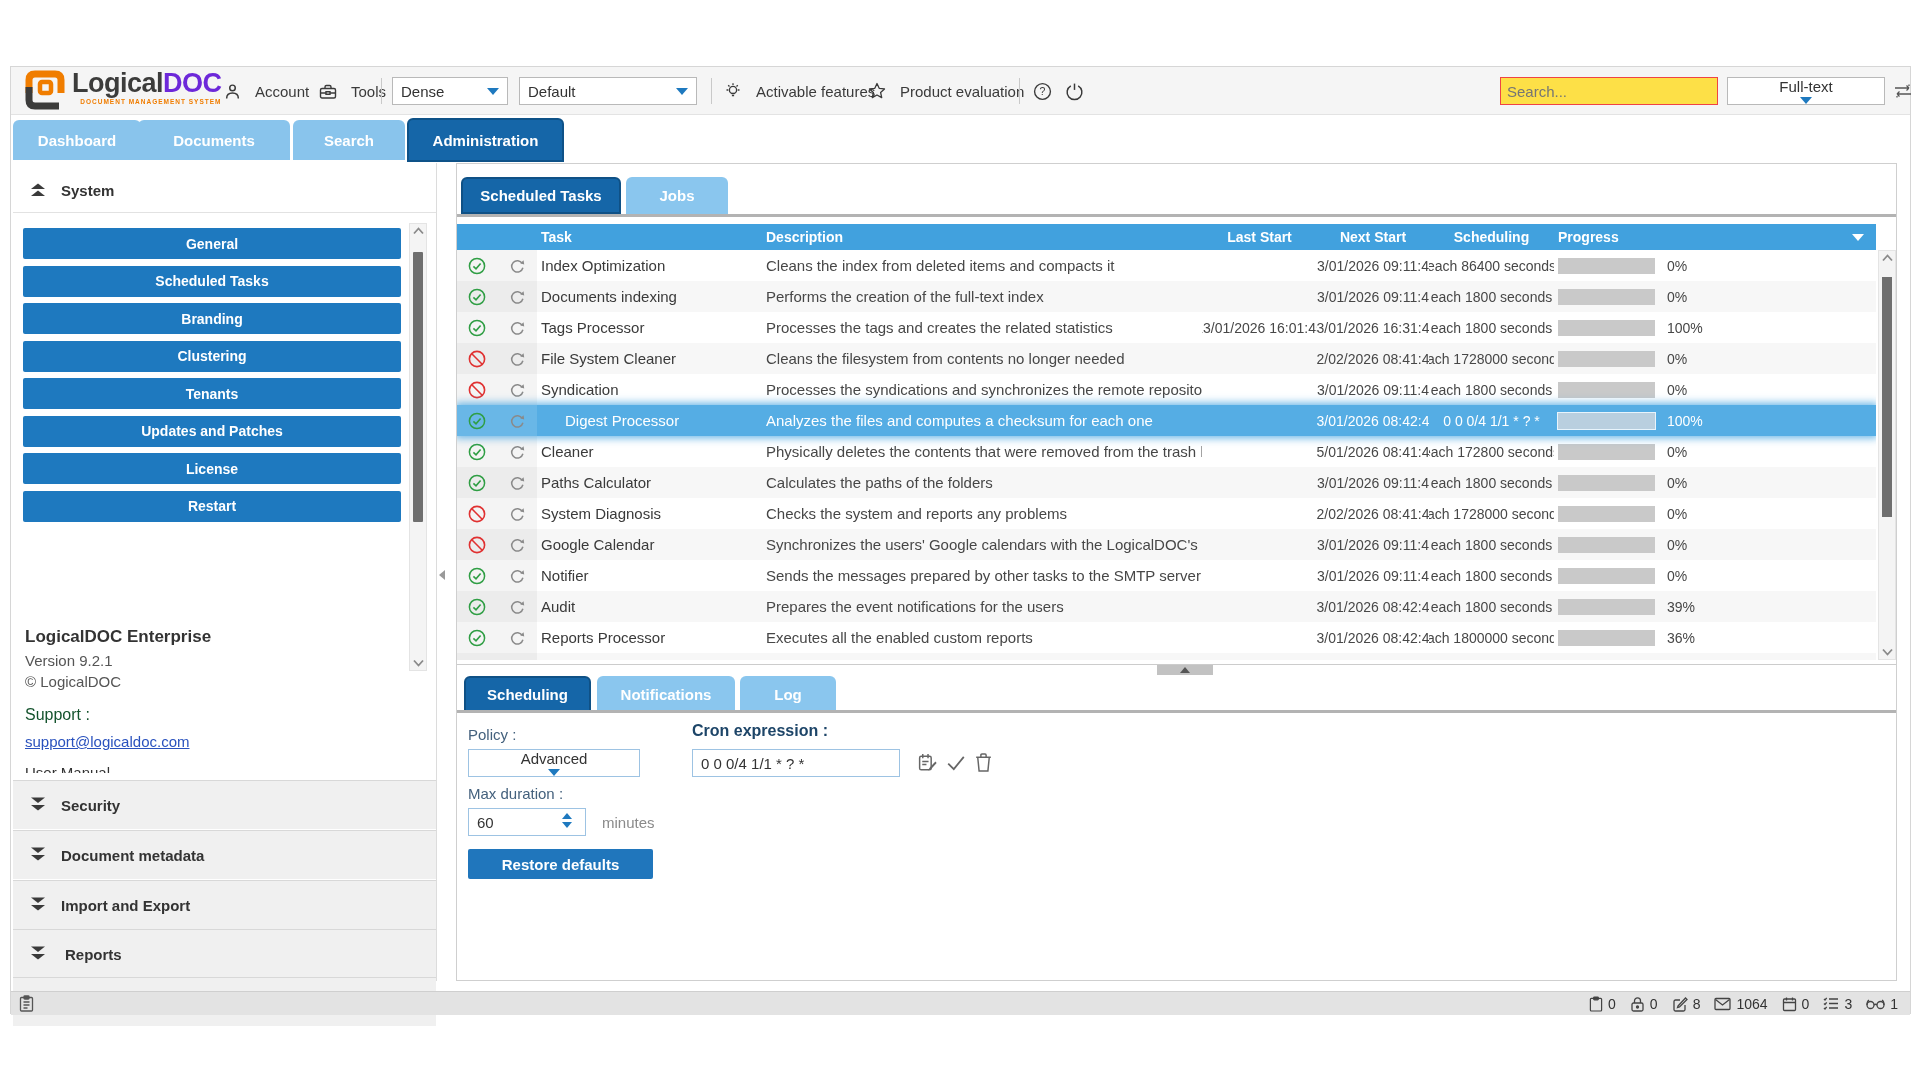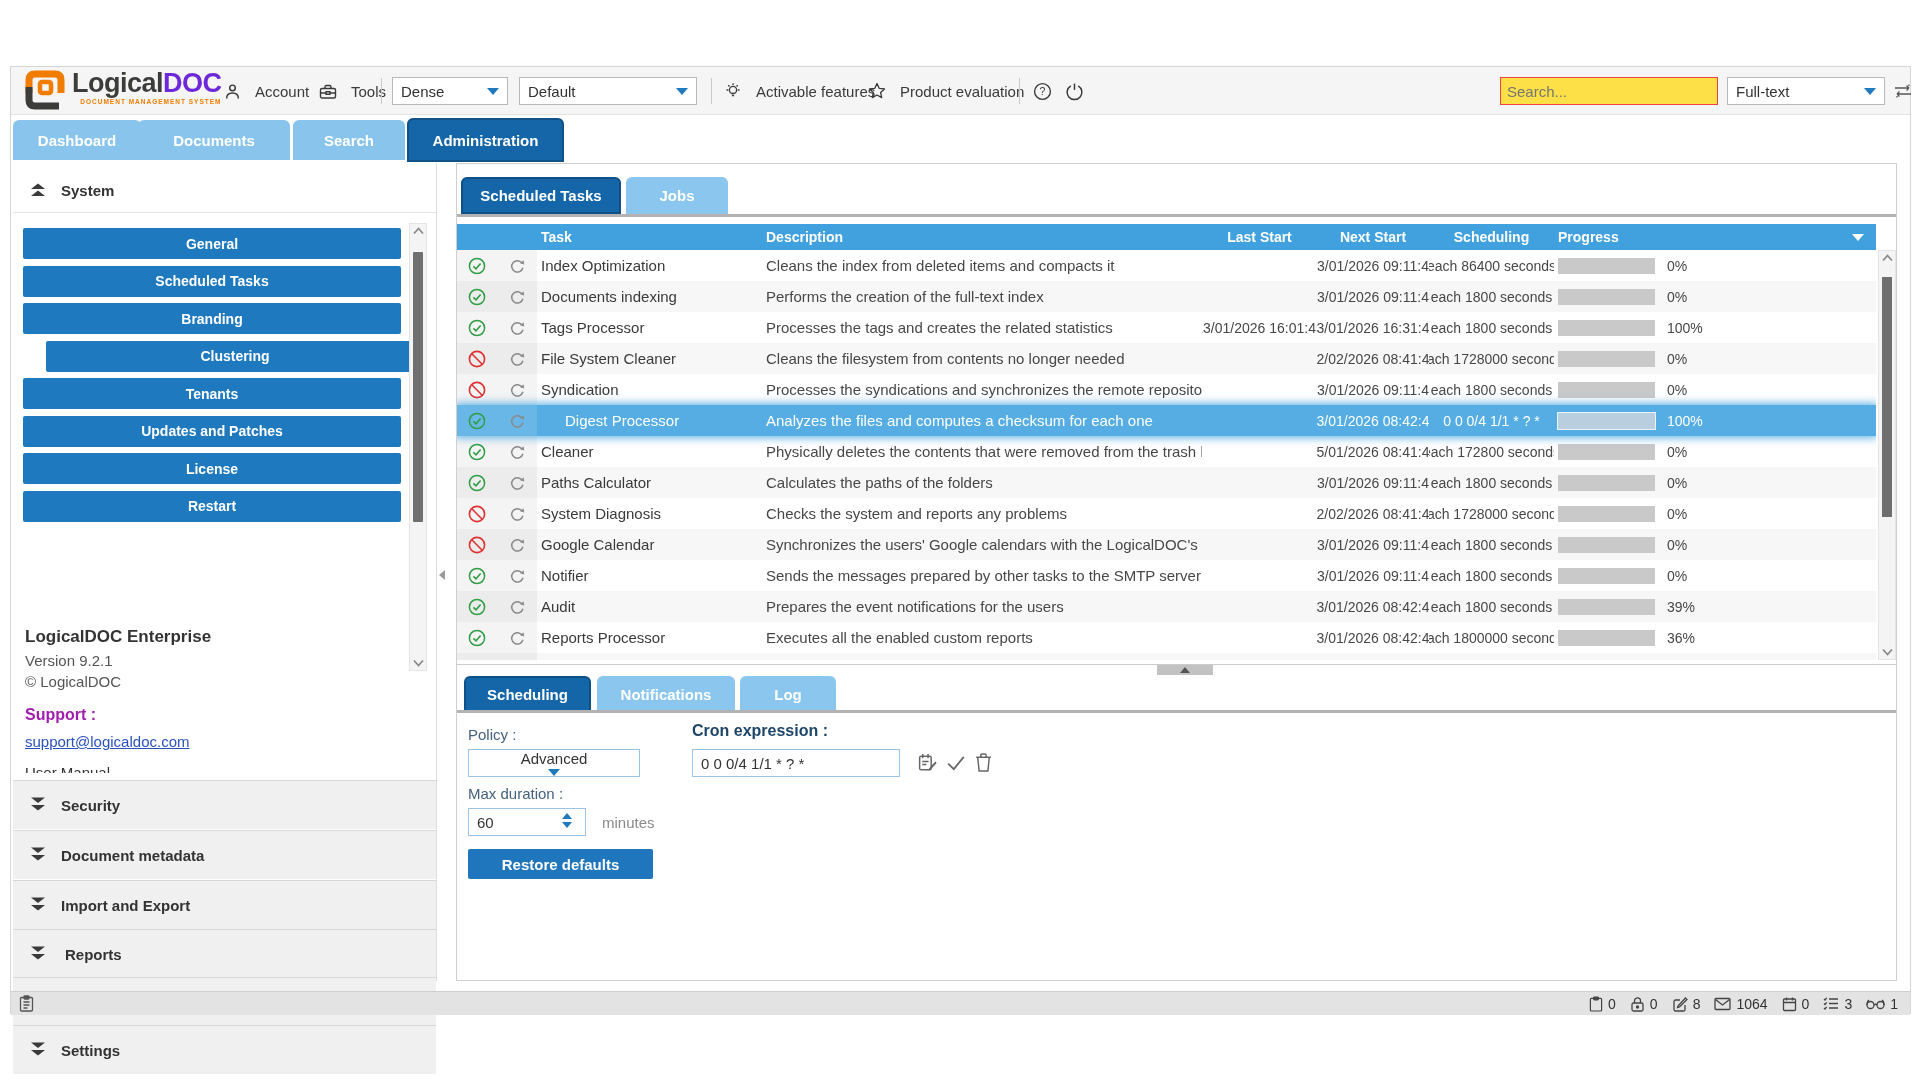--- a/index.html
+++ b/index.html
@@ -13,36 +13,36 @@
   .logo-text{margin-left:7px;line-height:1;}
   .logo-main{font-size:27px;font-weight:700;letter-spacing:-0.5px;color:#3c3c3b;}
   .logo-main .or{color:#6d28d9;}
   .logo-sub{font-size:6.5px;color:#f07d00;letter-spacing:1px;text-align:right;margin-top:2px;font-weight:700;}
   .titem{position:absolute;top:0;height:48px;display:flex;align-items:center;gap:14px;font-size:15px;color:#3a3a3a;cursor:pointer;}
   .vsep{position:absolute;top:11px;width:1px;height:26px;background:#c9c9c9;}
   .selbox{position:absolute;top:10px;height:28px;background:#fff;border:1px solid #b9b9b9;box-sizing:border-box;display:flex;align-items:center;justify-content:space-between;padding:0 8px;font-size:15px;color:#333;cursor:pointer;}
   .caret{width:0;height:0;border-left:6px solid transparent;border-right:6px solid transparent;border-top:7px solid #1e79bf;}
   .searchwrap{position:absolute;left:1489px;top:10px;width:218px;height:28px;background:#fde047;border:1px solid #ef4444;box-sizing:border-box;display:flex;align-items:center;}
   .searchwrap input{border:0;outline:0;flex:1;font-size:15px;color:#444;padding:0 6px;font-family:inherit;background:transparent;}
-  .ftsel{left:1716px;width:158px;}
+  .ftsel{left:1716px;width:158px;flex-direction:column;}
   
   .navtabs{position:absolute;left:0;top:48px;width:100%;height:48px;background:#fff;}
   .ntab{position:absolute;top:5px;height:40px;border-radius:6px 6px 0 0;background:#89c4ec;color:#fff;font-weight:700;font-size:15px;display:flex;align-items:center;justify-content:center;box-sizing:border-box;cursor:pointer;}
   .ntab.active{background:#1566a8;border:2px solid #0e5288;top:3px;height:44px;}
   
   .sidebar{position:absolute;left:2px;top:96px;width:424px;height:818px;box-sizing:border-box;border-right:1px solid #dcdcdc;background:#fff;}
   .syshead{position:absolute;left:0;top:6px;width:100%;height:44px;display:flex;align-items:center;gap:14px;padding-left:16px;box-sizing:border-box;border-bottom:1px solid #e2e2e2;cursor:pointer;}
   .syshead span{font-size:15px;font-weight:700;color:#333;}
   .sysbody{position:absolute;left:0;top:56px;width:100%;height:554px;overflow:hidden;}
   .sbtn{position:absolute;left:10px;width:378px;height:31px;background:#1e79bf;color:#fff;font-size:14px;font-weight:700;display:flex;align-items:center;justify-content:center;border-radius:2px;cursor:pointer;}
   .sscroll{position:absolute;left:396px;top:4px;width:18px;height:448px;background:#f4f4f4;border:1px solid #e4e4e4;box-sizing:border-box;}
   .sscroll .thumb{position:absolute;left:3px;top:28px;width:10px;height:270px;background:#6f6f6f;border-radius:1px;}
   .prod{position:absolute;left:12px;width:370px;color:#555;font-size:15px;}
   .prod .name{font-size:17px;font-weight:700;color:#333;}
-  .prod .supp{font-weight:700;color:#a21caf;font-size:16px;}
+  .prod .supp{font-weight:400;color:#14532d;font-size:16px;}
   .prod a{color:#2a52be;text-decoration:underline;cursor:pointer;font-size:15px;}
   .accsec{position:absolute;left:0;width:100%;height:49px;background:#f0f0f0;border-top:1px solid #d8d8d8;display:flex;align-items:center;gap:14px;padding-left:16px;box-sizing:border-box;cursor:pointer;}
   .accsec span{font-size:15px;font-weight:700;color:#333;}
   .collapser{position:absolute;left:427px;top:495px;width:11px;height:26px;display:flex;align-items:center;cursor:pointer;}
   
   .panel{position:absolute;left:445px;top:96px;width:1441px;height:818px;background:#fff;border:1px solid #cfcfcf;box-sizing:border-box;}
   .ptab{position:absolute;height:37px;border-radius:6px 6px 0 0;background:#8ac6ee;color:#fff;font-weight:700;font-size:15px;display:flex;align-items:center;justify-content:center;box-sizing:border-box;cursor:pointer;}
   .ptab.active{background:#1566a8;border:2px solid #0f5186;}
   .tabline{position:absolute;left:0;width:100%;height:3px;background:#b3b3b3;}
   
@@ -228,21 +228,21 @@
     <div class="sysbody">
       <div class="sbtn" style="top: 9px;">
             <span>General</span>
           </div>
           <div class="sbtn alt" style="top: 46.5px;">
             <span>Scheduled Tasks</span>
           </div>
           <div class="sbtn" style="top: 84px;">
             <span>Branding</span>
           </div>
-          <div class="sbtn alt" style="top: 121.5px; margin-left: 23px;">
+          <div class="sbtn alt" style="top: 121.5px;">
             <span>Clustering</span>
           </div>
           <div class="sbtn" style="top: 159px;">
             <span>Tenants</span>
           </div>
           <div class="sbtn alt" style="top: 196.5px;">
             <span>Updates and Patches</span>
           </div>
           <div class="sbtn" style="top: 234px;">
             <span>License</span>
@@ -309,29 +309,20 @@
         <span>Reports</span>
       </div>
         <div class="accsec" style="top: 814px;">
         <svg width="18" height="16" viewBox="0 0 18 16">
             <g fill="#3a3a3a">
               <polygon points="9,6 2,0.5 16,0.5"></polygon>
               <polygon points="9,13.5 2,8 16,8"></polygon>
             </g>
           </svg>
         <span>Artificial Intelligence</span>
-      </div>
-        <div class="accsec alt" style="top: 862px;">
-        <svg width="18" height="16" viewBox="0 0 18 16">
-            <g fill="#3a3a3a">
-              <polygon points="9,6 2,0.5 16,0.5"></polygon>
-              <polygon points="9,13.5 2,8 16,8"></polygon>
-            </g>
-          </svg>
-        <span>Settings</span>
       </div>
   </div>
   <div class="collapser">
     <svg width="8" height="12" viewBox="0 0 8 12">
           <polygon points="7,1 7,11 1,6" fill="#9a9a9a"></polygon>
         </svg>
   </div>
 
   <div class="panel">
     <div id="ptabs">

